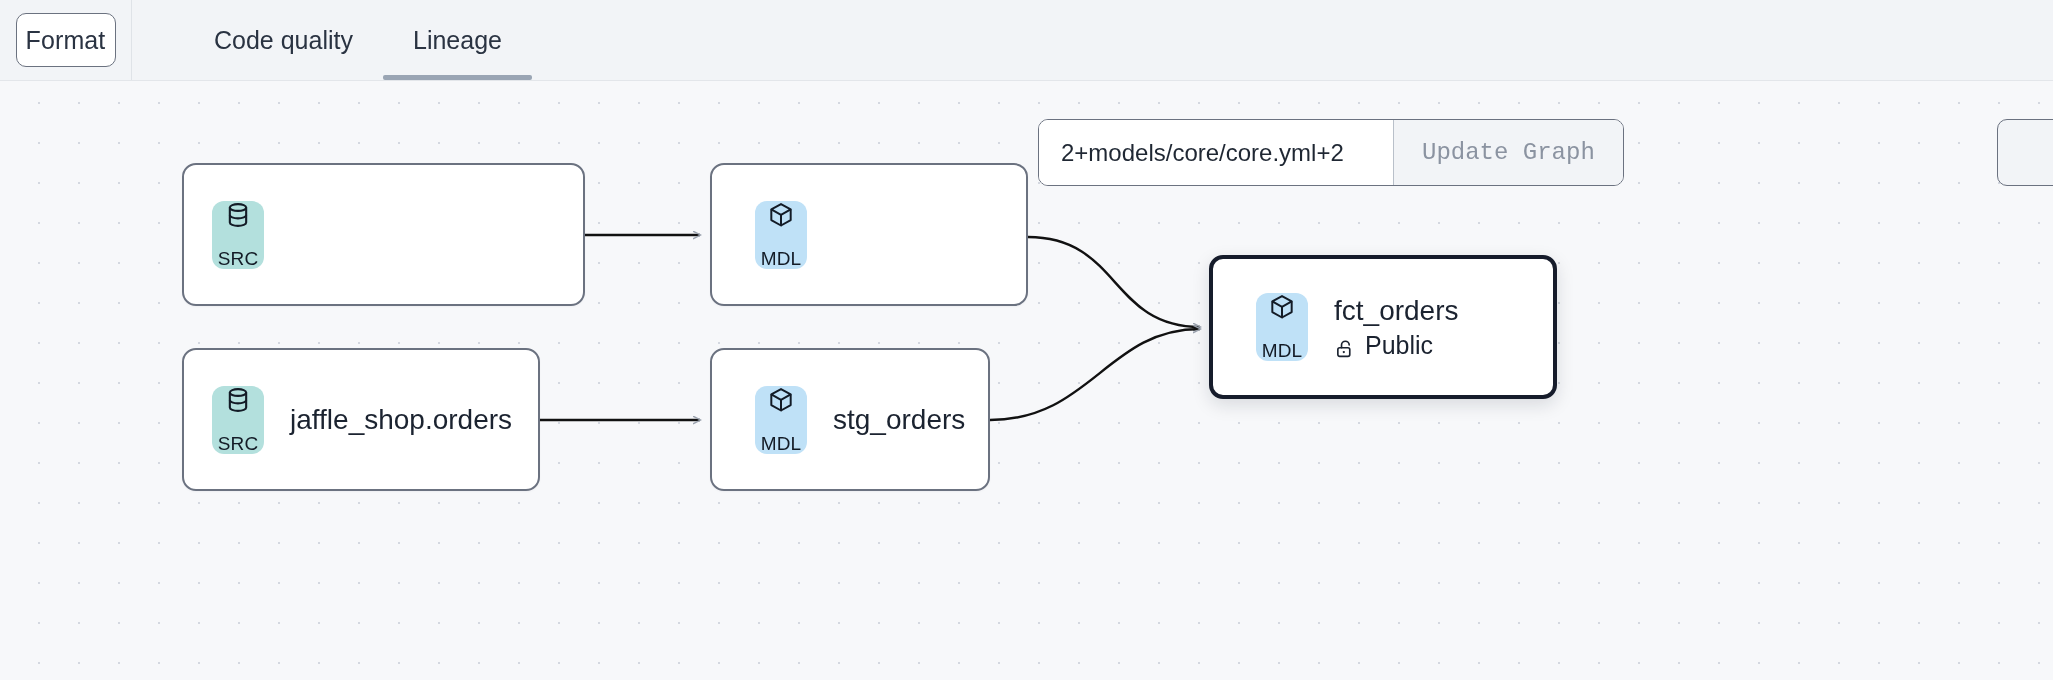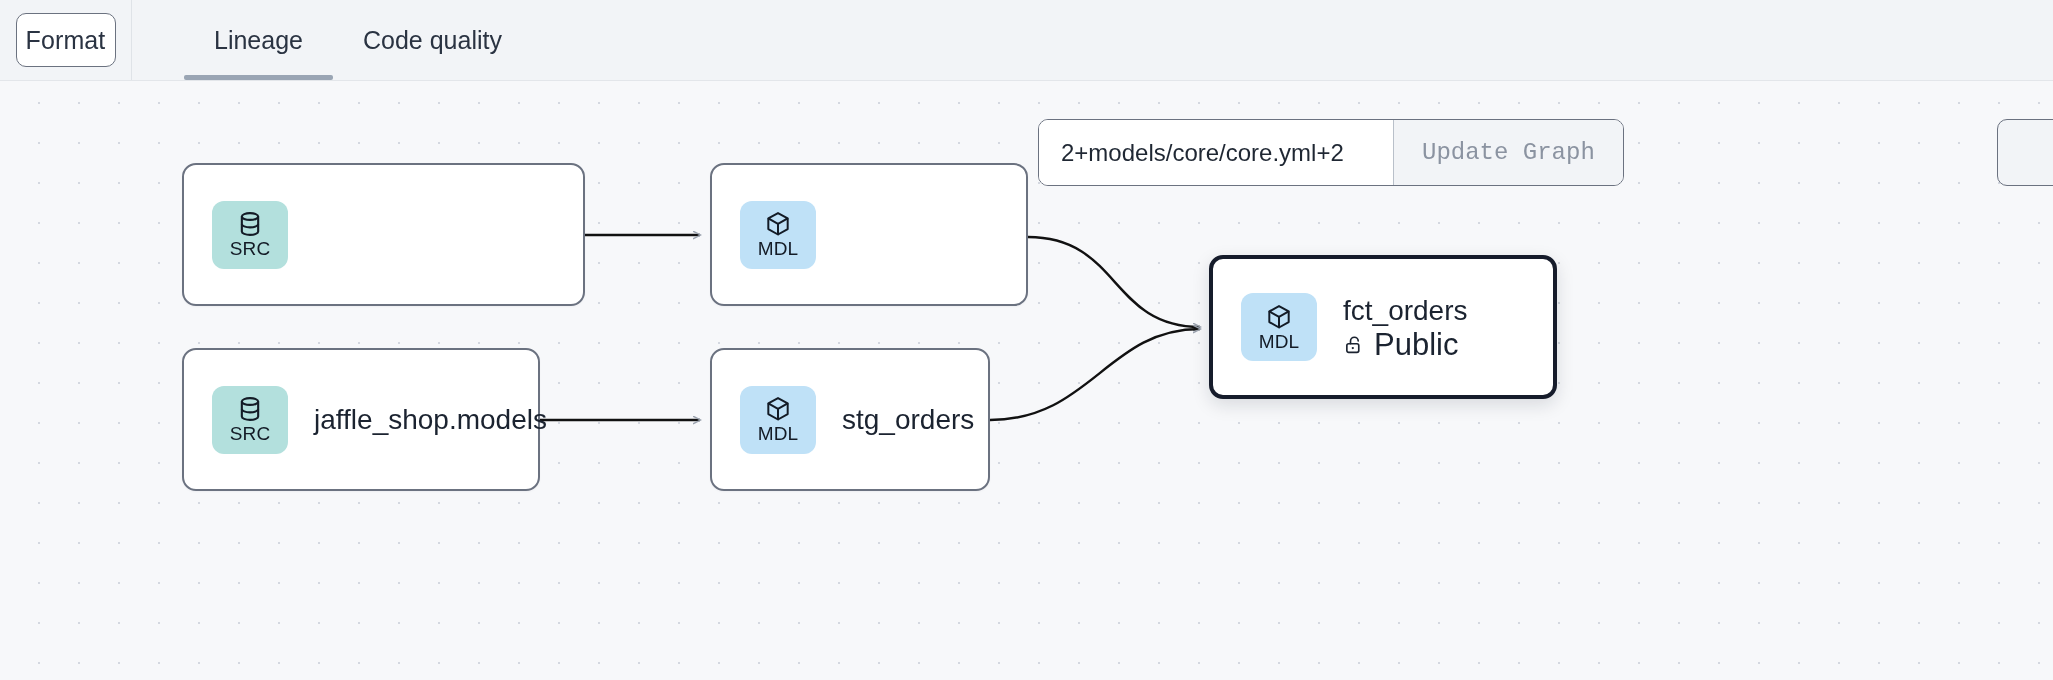--- a/index.html
+++ b/index.html
@@ -187,32 +187,32 @@
   }
 
   .node.selected {
     border: 4px solid #161c2b;
     box-shadow: 0 6px 18px rgba(16,24,40,0.13);
     background: #ffffff;
   }
 
   .badge {
     flex: 0 0 auto;
-    width: 76px;
+    width: 52px;
     height: 68px;
     border-radius: 12px;
     display: flex;
     flex-direction: column;
     align-items: center;
-    justify-content: center;
+    justify-content: space-between;
     gap: 1px;
   }
 
   .badge.src { background: #b3e0dd; }
-  .badge.mdl { background: #bfe1f7; }
+  .badge.mdl { background: #bfe1f7; margin-left: 15px; }
 
   .badge svg { display: block; }
 
   .badge-label {
     font-size: 19px;
     color: #131b26;
     line-height: 20px;
     letter-spacing: 0.2px;
   }
 
@@ -225,48 +225,48 @@
 
   .node-title {
     font-size: 28px;
     color: #1b2330;
     line-height: 34px;
     white-space: nowrap;
   }
 
   .node-sub {
     display: flex;
-    align-items: center;
+    align-items: flex-end;
     gap: 9px;
-    font-size: 31px;
+    font-size: 25px;
     color: #1b2330;
     line-height: 30px;
   }
 
   .node-sub svg { display: block; flex: 0 0 auto; }
 </style>
 </head>
 <body>
 
 <div id="app">
 
   <div class="topbar">
 
     <div class="format-zone">
       <div class="format-button">Format</div>
     </div>
 
     <div class="tabs">
+      <div class="tab">
+        <span>Code quality</span>
+
+      </div>
       <div class="tab active">
         <span>Lineage</span>
         <span class="tab-underline"></span>
-      </div>
-      <div class="tab">
-        <span>Code quality</span>
-
       </div>
     </div>
 
   </div>
 
   <div class="canvas">
 
     <svg class="edges" viewBox="0 0 2053 599" preserveAspectRatio="none">
       <defs>
         <marker id="arrow" markerWidth="9" markerHeight="9" refX="7" refY="4.5" orient="auto" markerUnits="userSpaceOnUse">
@@ -306,21 +306,21 @@
     <div class="node" style="left:182px; top:267px; width:358px; height:143px;">
       <div class="badge src">
         <svg width="28" height="28" viewBox="0 0 24 24" fill="none">
           <ellipse cx="12" cy="5.6" rx="7" ry="2.9" stroke="#131b26" stroke-width="1.8"></ellipse>
           <path d="M5 5.6 V12 C5 13.6 8.1 14.9 12 14.9 C15.9 14.9 19 13.6 19 12 V5.6" stroke="#131b26" stroke-width="1.8" fill="none"></path>
           <path d="M5 12 V18.4 C5 20 8.1 21.3 12 21.3 C15.9 21.3 19 20 19 18.4 V12" stroke="#131b26" stroke-width="1.8" fill="none"></path>
         </svg>
         <span class="badge-label">SRC</span>
       </div>
       <div class="node-body">
-        <div class="node-title">jaffle_shop.models</div>
+        <div class="node-title">jaffle_shop.orders</div>
       </div>
     </div>
 
     <div class="node" style="left:710px; top:82px; width:318px; height:143px;">
       <div class="badge mdl">
         <svg width="28" height="28" viewBox="0 0 24 24" fill="none">
           <path d="M12 2.6 L20.3 7.2 L12 11.8 L3.7 7.2 Z" stroke="#131b26" stroke-width="1.7" stroke-linejoin="round" fill="none"></path>
           <path d="M3.7 7.2 V16.3 L12 21 V11.8" stroke="#131b26" stroke-width="1.7" stroke-linejoin="round" fill="none"></path>
           <path d="M20.3 7.2 V16.3 L12 21" stroke="#131b26" stroke-width="1.7" stroke-linejoin="round" fill="none"></path>
         </svg>

